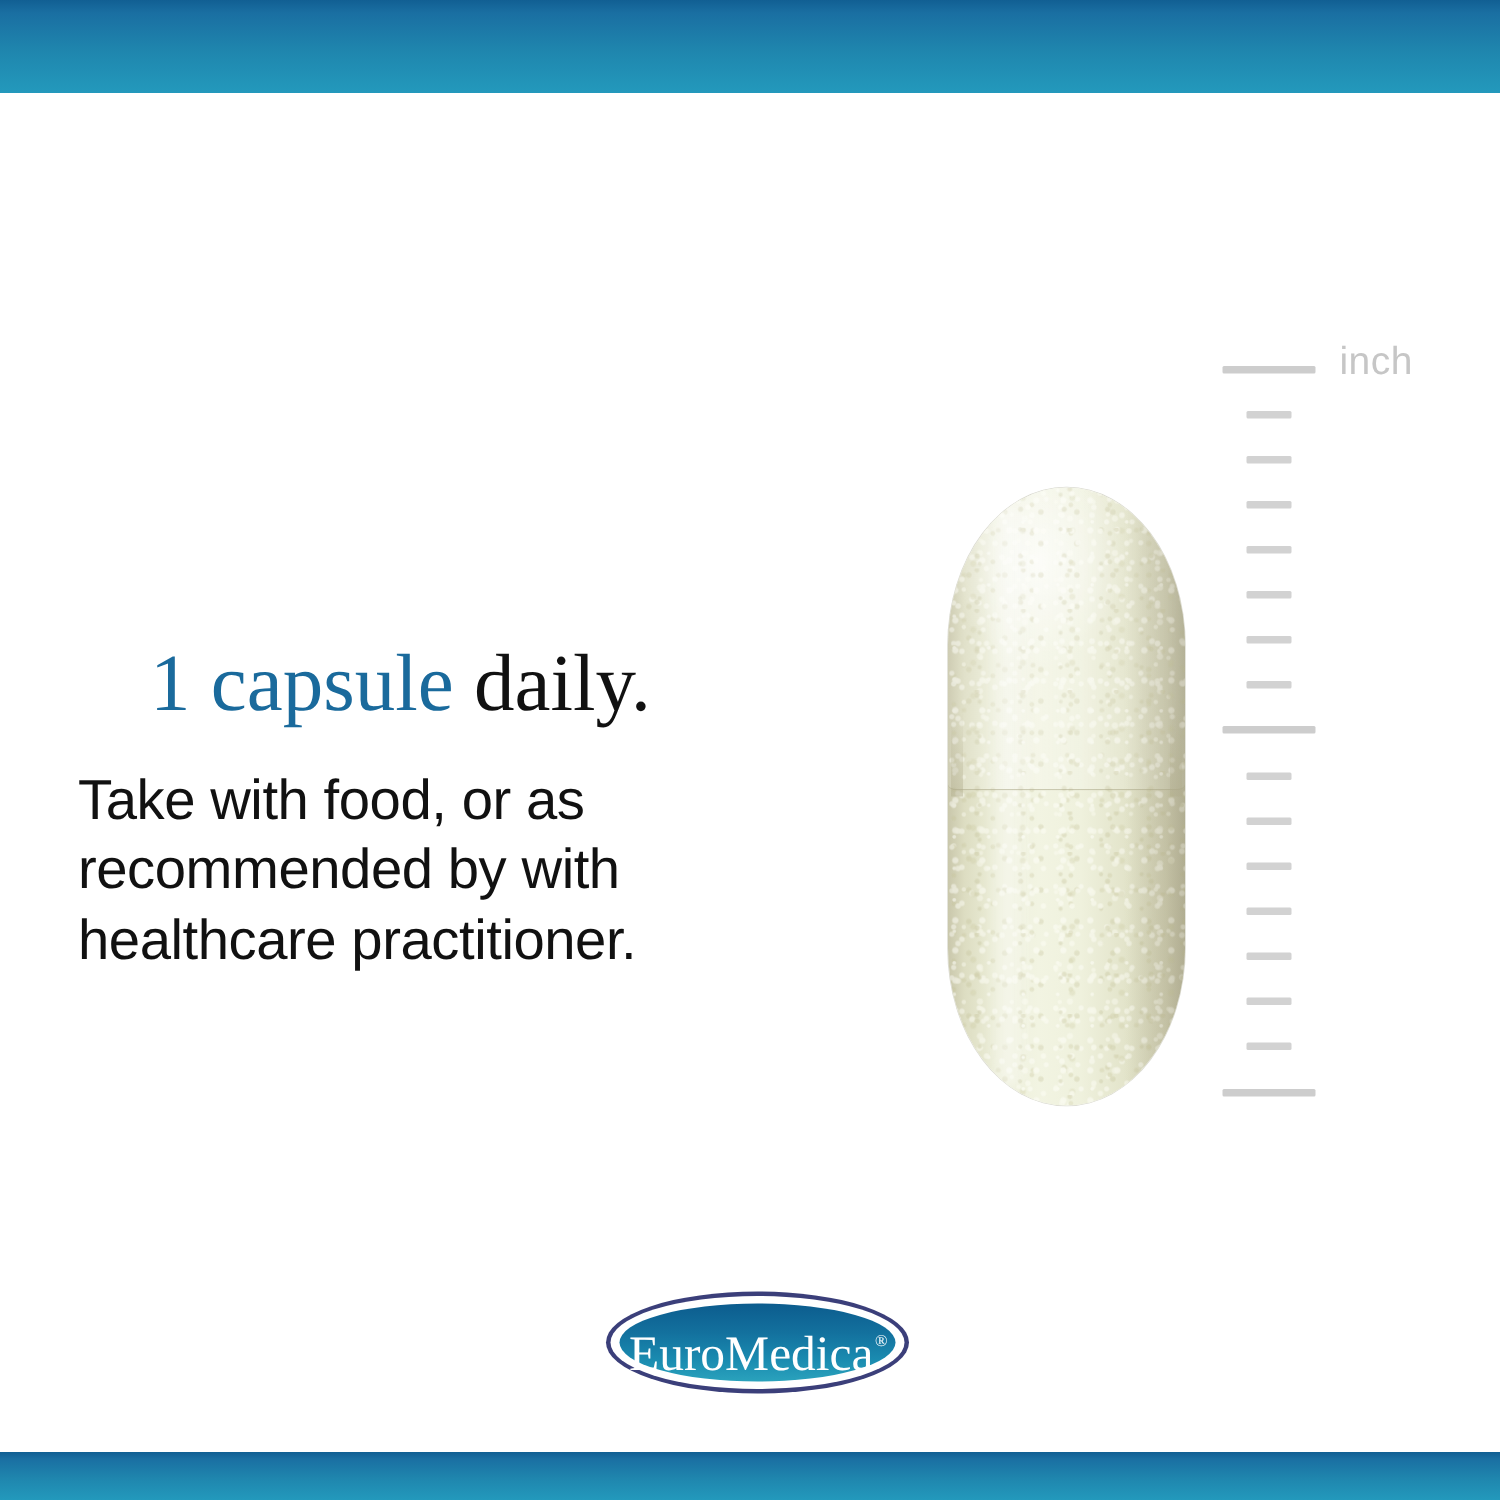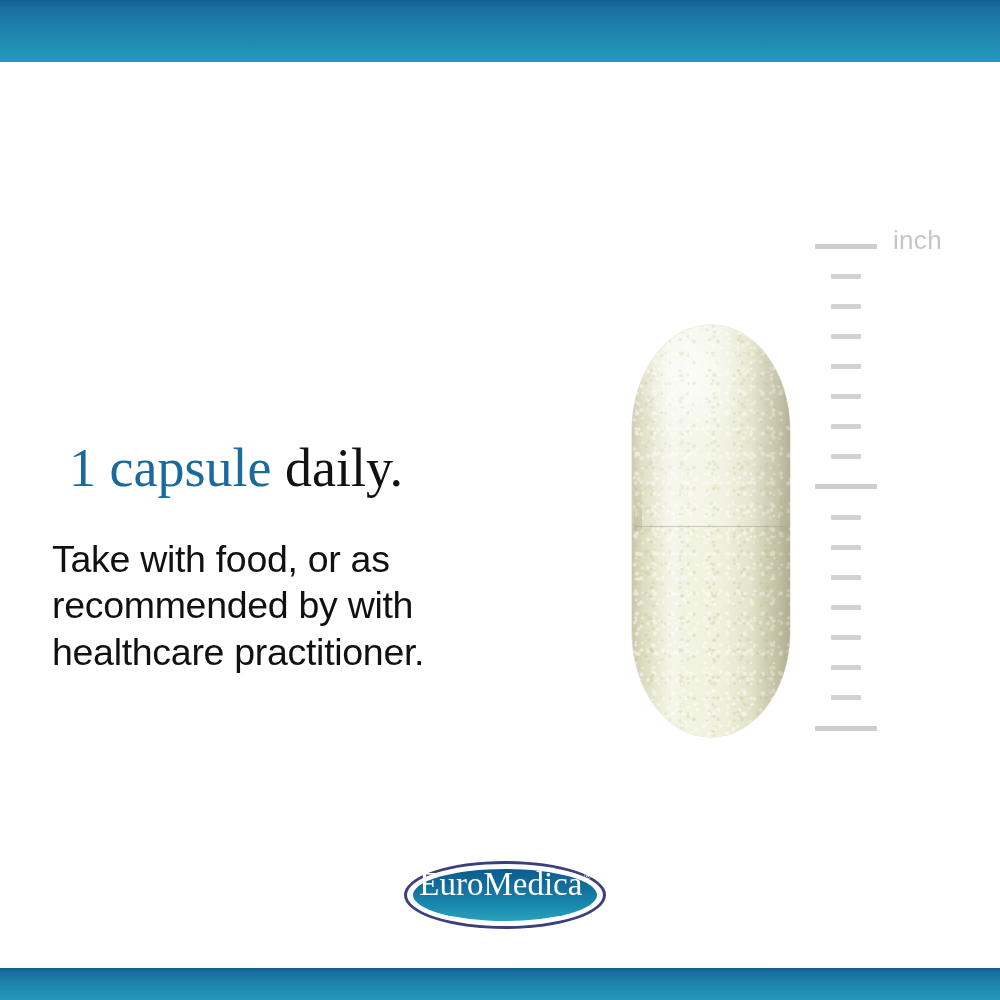--- a/index.html
+++ b/index.html
@@ -27,27 +27,28 @@
   .brand-bar.bottom { top: 968px; height: 32px; }
 
   
   .copy-block {
     position: absolute;
     left: 52px;
     top: 423px;
     width: 430px;
   }
   .headline {
-    margin: 17px;
+    margin: 4px;
     font-family: "Liberation Serif", serif;
     font-size: 54px;
     font-weight: 400;
     line-height: 1.05;
     letter-spacing: 0px;
     white-space: nowrap;
+    text-align: center;
   }
   .headline .hl-accent { color: #1a6a9c; }
   .headline .hl-dark   { color: #111111; }
 
   .subcopy {
     margin: 0;
     padding-top: 22px;
     font-family: "Liberation Sans", sans-serif;
     font-size: 37.5px;
     font-weight: 400;
@@ -201,21 +202,21 @@
     left: 3px; top: 3px; right: 3px; bottom: 3px;
     border-radius: 50%;
     background: #ffffff;
   }
   .logo .oval-inner {
     position: absolute;
     left: 9px; top: 8px; right: 9px; bottom: 8px;
     border-radius: 50%;
     background: linear-gradient(to bottom, #0c5c8e 0%, #13719e 38%, #1a8bb0 72%, #2aa2bc 100%);
     display: flex;
-    align-items: flex-start;
+    align-items: flex-end;
     justify-content: center;
   }
   .logo .wordmark {
     font-family: "Liberation Serif", serif;
     font-size: 33px;
     color: #ffffff;
     letter-spacing: 0px;
     line-height: 1;
     position: relative;
     top: -1px;

